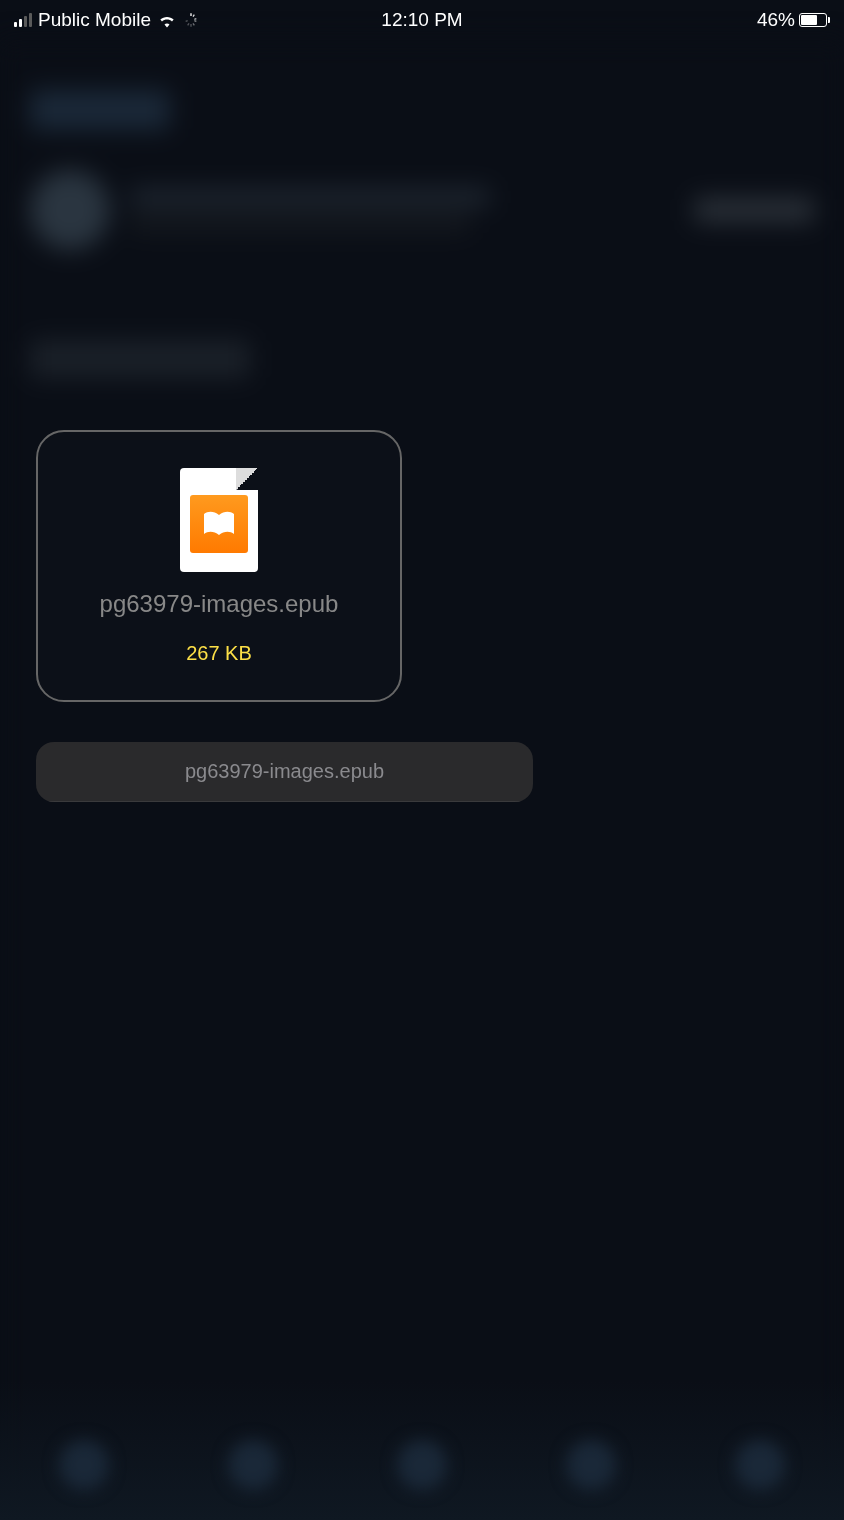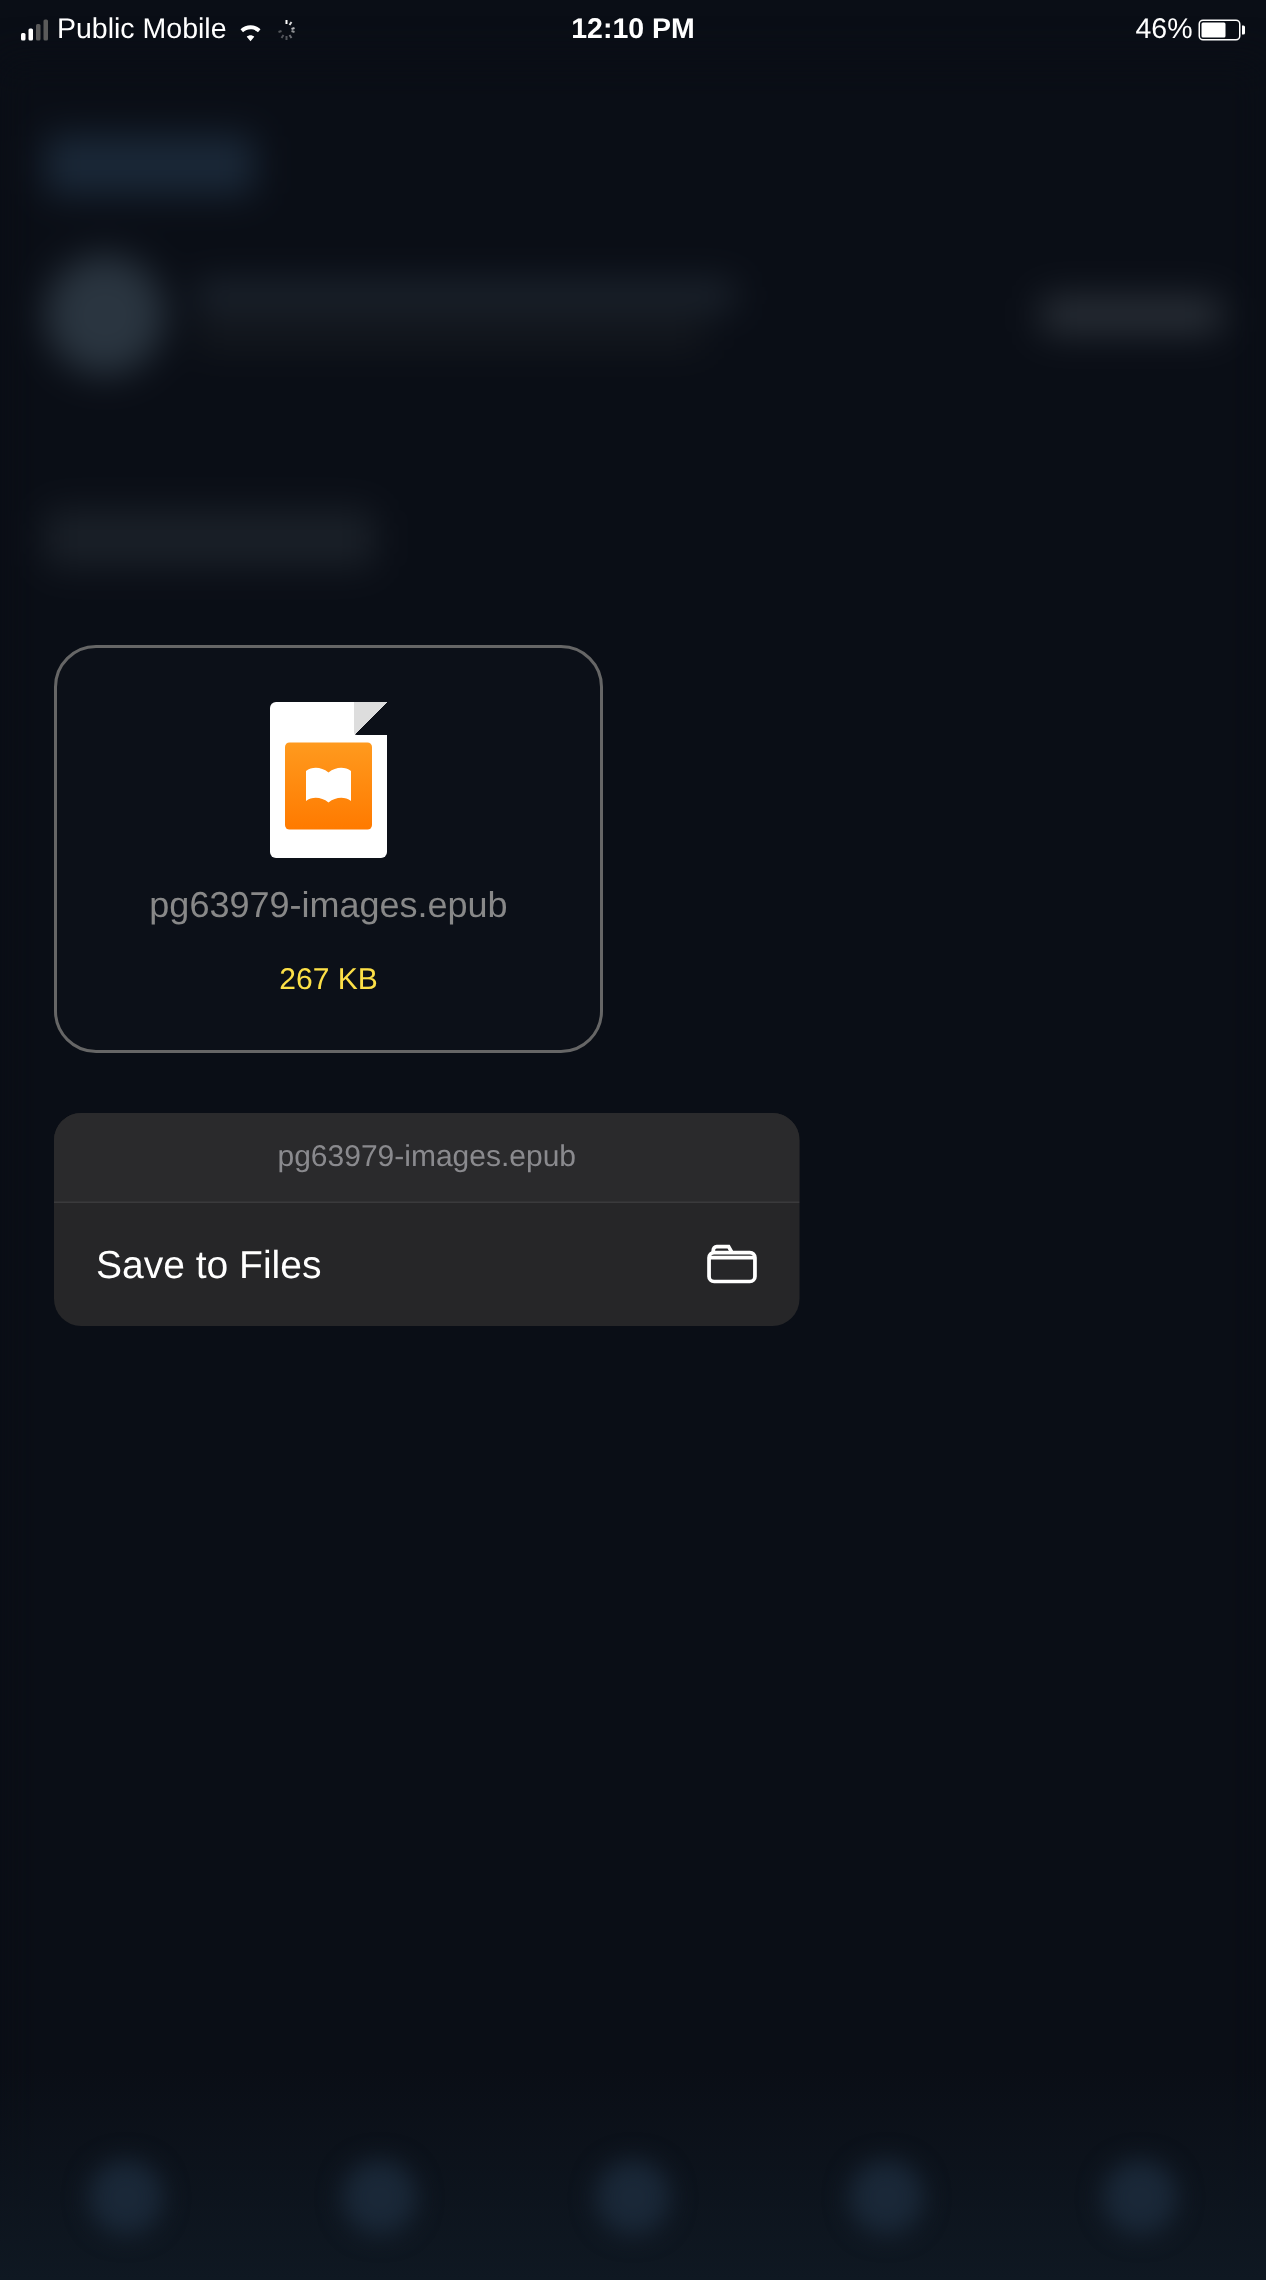--- a/index.html
+++ b/index.html
@@ -18,21 +18,21 @@
       display: flex;
       align-items: center;
       justify-content: space-between;
       padding: 0 14px;
       color: #fff;
       font-size: 19px;
       font-weight: 500;
       z-index: 100;
     }
     .status-left { display: flex; align-items: center; gap: 6px; }
-    .status-center { position: absolute; left: 50%; transform: translateX(-50%); font-weight: 700; }
+    .status-center { position: absolute; left: 50%; transform: translateX(-50%); font-weight: 400; }
     .status-right { display: flex; align-items: center; gap: 4px; }
     .signal-bars { display: inline-flex; align-items: flex-end; gap: 2px; height: 14px; }
     .signal-bars span { width: 3px; background: #fff; border-radius: 1px; }
     .signal-bars span:nth-child(1){height:5px;} .signal-bars span:nth-child(2){height:8px;} .signal-bars span:nth-child(3){height:11px;background:#5a5a5a;} .signal-bars span:nth-child(4){height:14px;background:#5a5a5a;}
     .wifi-icon { width: 20px; height: 16px; }
     .spinner { width: 16px; height: 16px; }
     .battery-icon { display: inline-flex; align-items: center; }
     .battery-body { width: 28px; height: 14px; border: 1.5px solid #fff; border-radius: 3px; position: relative; }
     .battery-fill { position: absolute; left: 1px; top: 1px; bottom: 1px; width: 61%; background: #fff; border-radius: 1px; }
     .battery-tip { width: 2px; height: 6px; background: #fff; border-radius: 0 1px 1px 0; margin-left: 1px; }
@@ -183,20 +183,13 @@
           <path d="M2 3c4-3 10-3 15 1 5-4 11-4 15-1v20c-4-3-10-3-15 1-5-4-11-4-15-1V3z"></path>
         </svg>
     </div>
   </div>
   <div class="file-name">pg63979-images.epub</div>
   <div class="file-size">267 KB</div>
 </div>
 
 <div class="context-menu">
   <div class="menu-header">pg63979-images.epub</div>
-  <div class="menu-item">
-    <span>Save to Files</span>
-    <svg class="menu-icon" viewBox="0 0 30 24" fill="none" stroke="#fff" stroke-width="2.2">
-        <rect x="1.5" y="5" width="27" height="17" rx="3"></rect>
-        <path d="M1.5 8h27M4 5V3.5c0-1 .8-2 2-2h7l2 3.5"></path>
-      </svg>
-  </div>
 </div>
 
 </body></html>

